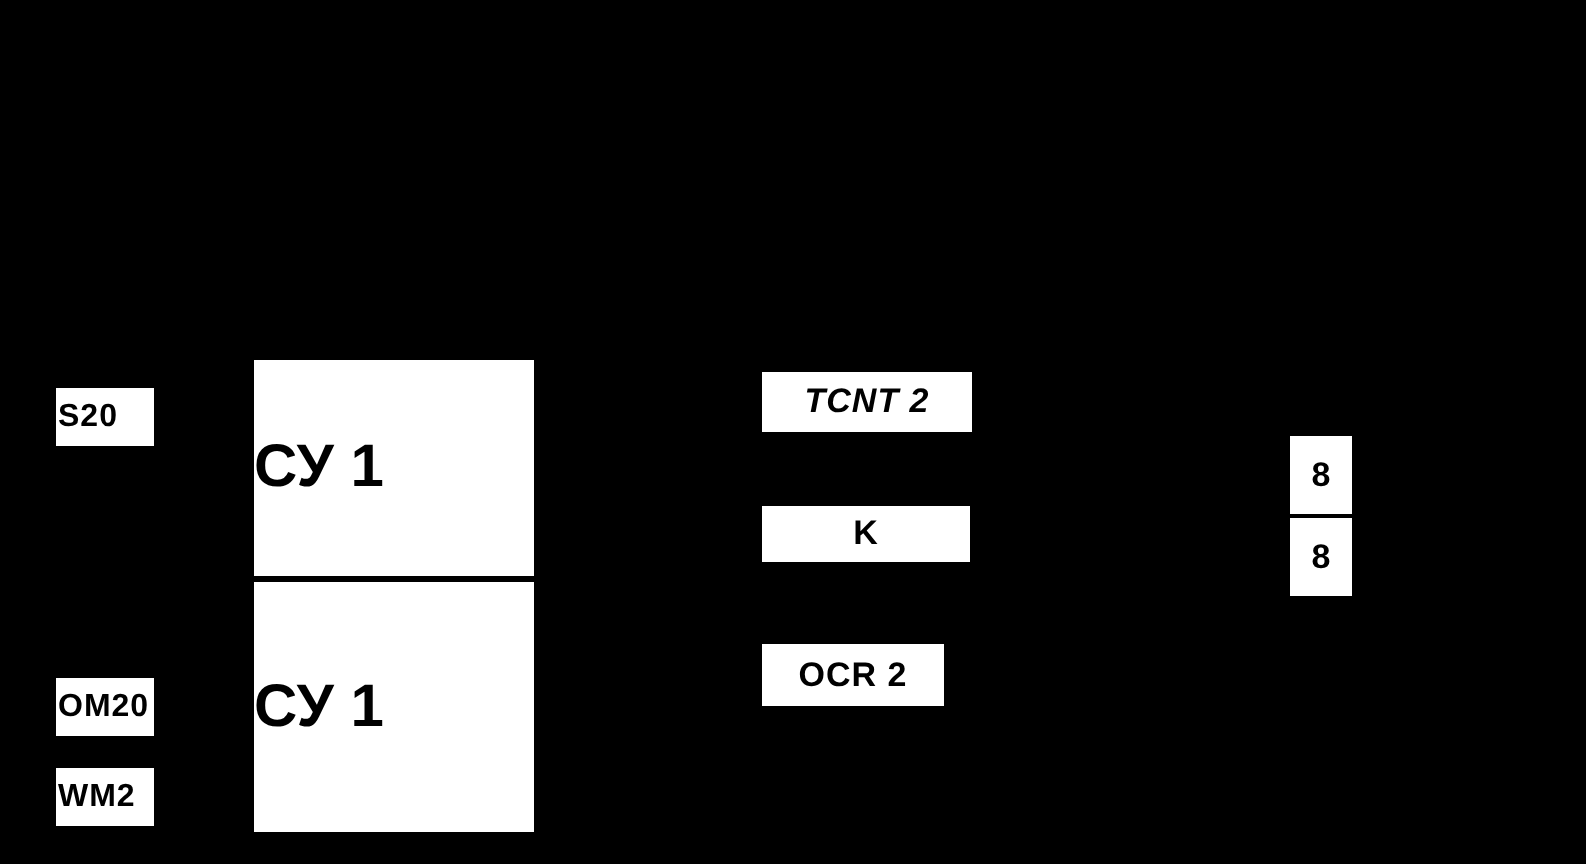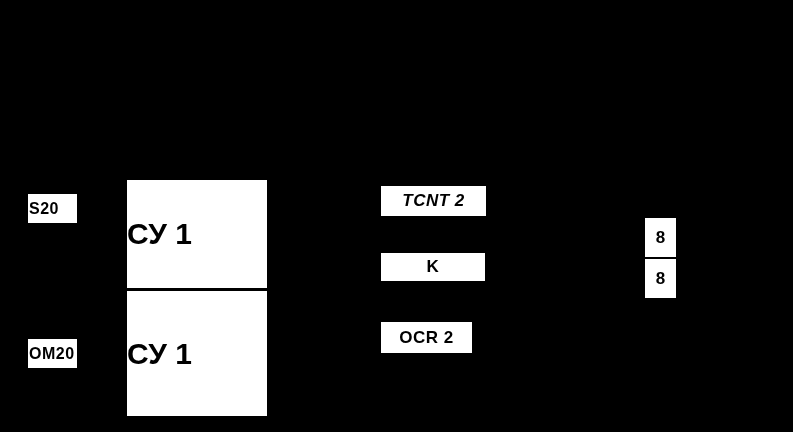--- a/index.html
+++ b/index.html
@@ -97,20 +97,21 @@
     background: #000000;
   }
 </style>
 </head>
 <body>
 
 <div class="canvas">
 
   <div class="whitebox bit-box" style="top:194px">S20</div>
   <div class="whitebox bit-box" style="top:339px">OM20</div>
+  <div class="whitebox bit-box" style="top:384px">WM2</div>
 
   <div class="whitebox cu-block">
     <div class="cu-half cu-top">СУ 1</div>
     <div class="cu-divider"></div>
     <div class="cu-half cu-bottom">СУ 1</div>
   </div>
 
   <div class="whitebox reg-box reg-tcnt">TCNT 2</div>
   <div class="whitebox reg-box reg-k">K</div>
   <div class="whitebox reg-box reg-ocr">OCR 2</div>

